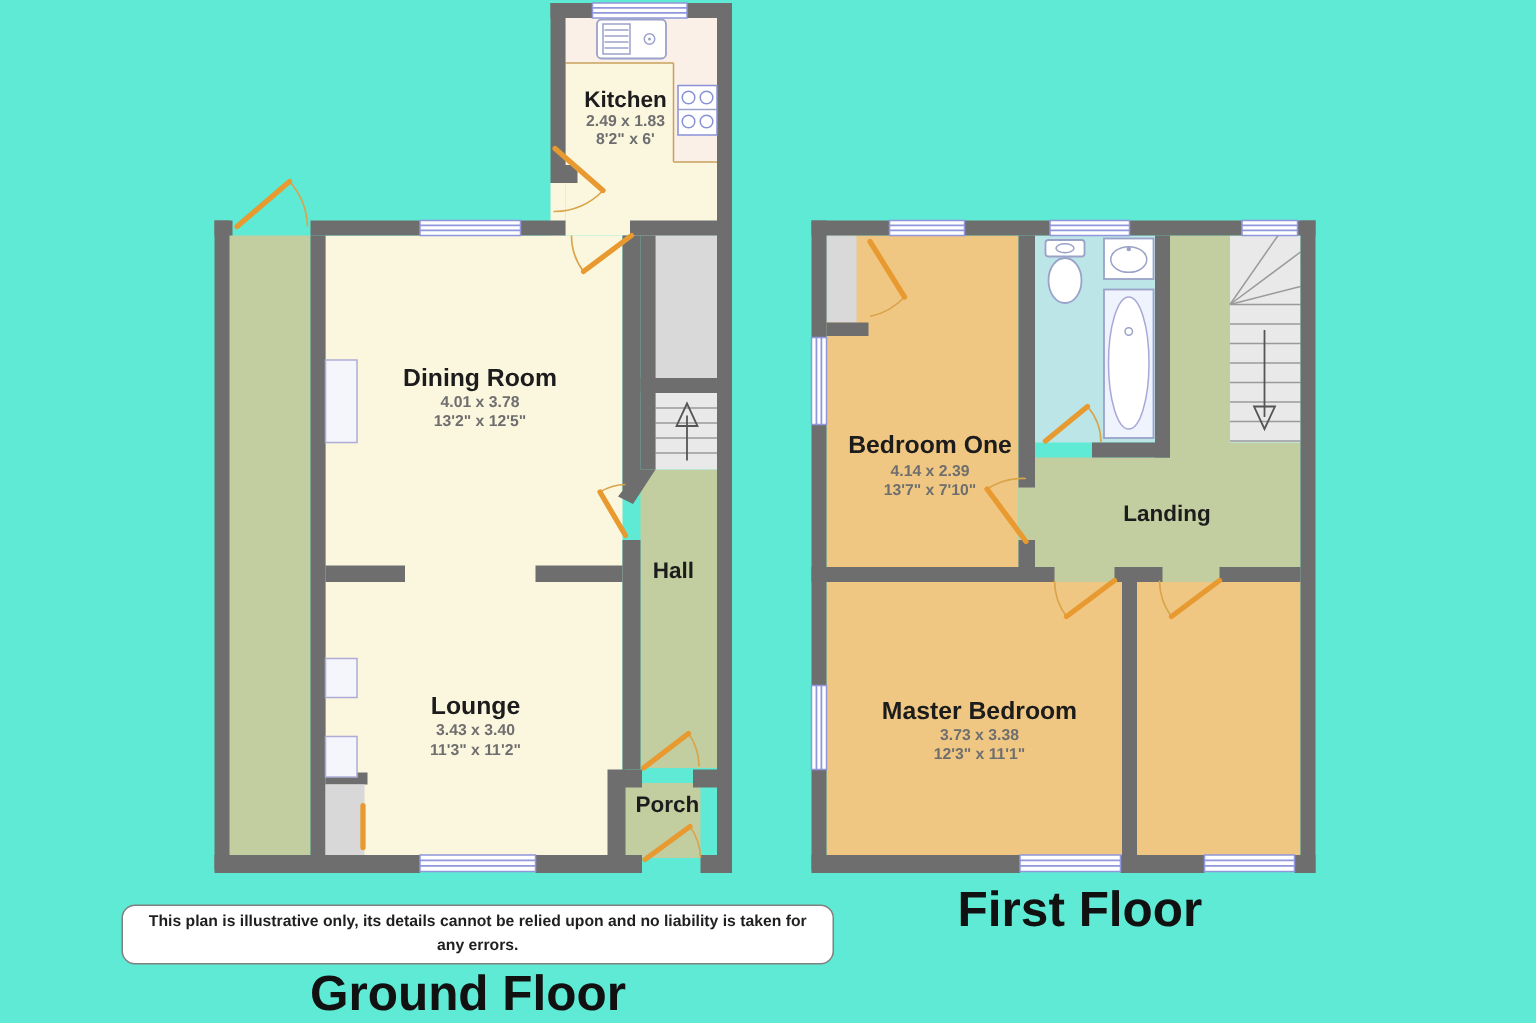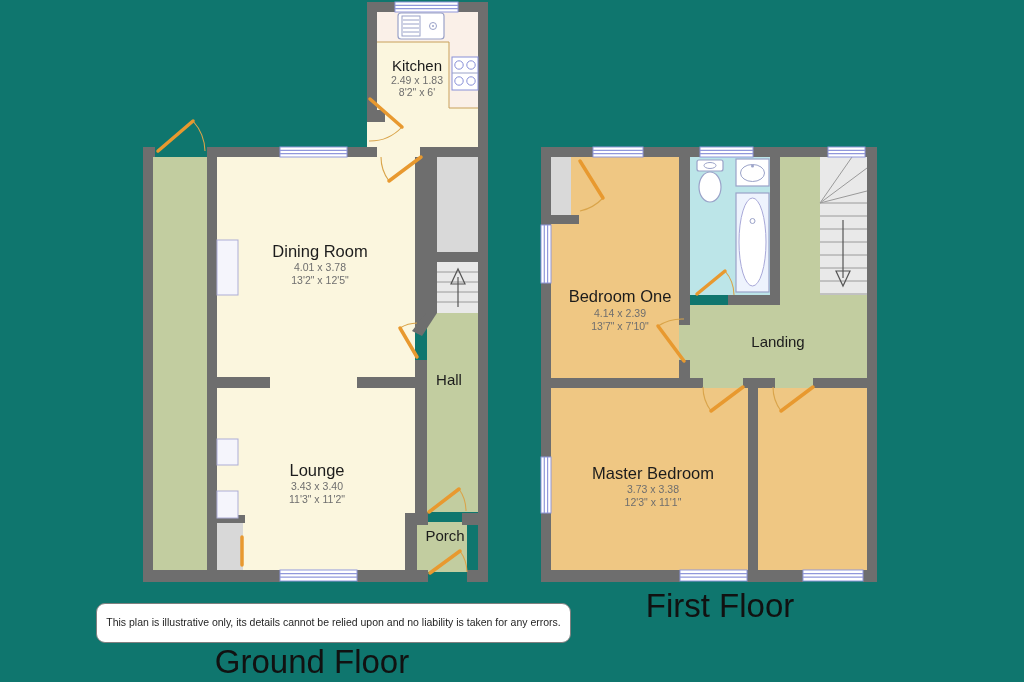--- a/index.html
+++ b/index.html
@@ -1,34 +1,34 @@
 <!DOCTYPE html>
 <html><head>
 <meta charset="utf-8">
 <style>
   html,body{margin:0;padding:0;background:#ffffff;}
-  #canvas{position:relative;width:1024px;height:682px;background:#0f766e;overflow:hidden;
-          font-family:"Liberation Sans",sans-serif;}
+  #canvas{position:relative;width:1024px;height:682px;background:#5eead4;overflow:hidden;
+          font-family:"Liberation Sans",sans-serif;font-weight:bold;}
   svg{position:absolute;left:0;top:0;}
   svg text{font-family:"Liberation Sans",sans-serif;}
   .room-name{fill:#1c1c1c;font-size:16.5px;}
   .room-name-sm{fill:#1c1c1c;font-size:15px;}
   .room-dims{fill:#6e6e6e;font-size:10.5px;}
   .floor-title{fill:#111111;font-size:33px;}
   .wall{fill:#6e6e6e;}
   .win{fill:#ffffff;stroke:#9097db;stroke-width:1;}
   .winline{stroke:#9097db;stroke-width:1.2;}
   .door-leaf{stroke:#e8992f;stroke-width:3.5;stroke-linecap:round;}
   .door-arc{stroke:#d9a44a;stroke-width:1.1;fill:none;}
   .fixture{fill:#ffffff;stroke:#9aa2c8;stroke-width:1.2;}
   .fixline{stroke:#9aa2c8;stroke-width:1;fill:none;}
   .tread{stroke:#9a9a9a;stroke-width:1;}
   .arrow{stroke:#555555;stroke-width:1.2;fill:none;}
   .recess{fill:#f5f5fc;stroke:#adadd6;stroke-width:1;}
-  #disclaimer{position:absolute;left:96px;top:603px;width:455px;height:34px;
+  #disclaimer{position:absolute;left:81px;top:603px;width:455px;height:34px;
      border:1px solid #808080;border-radius:9px;background:#ffffff;color:#1f1f1f;
      font-size:10.5px;line-height:1.5;text-align:center;padding:2px 9px;
      display:flex;align-items:center;justify-content:center;}
 </style>
 </head>
 <body>
 
 <div id="canvas">
 <svg width="1024" height="682" viewBox="0 0 1024 682">
 

